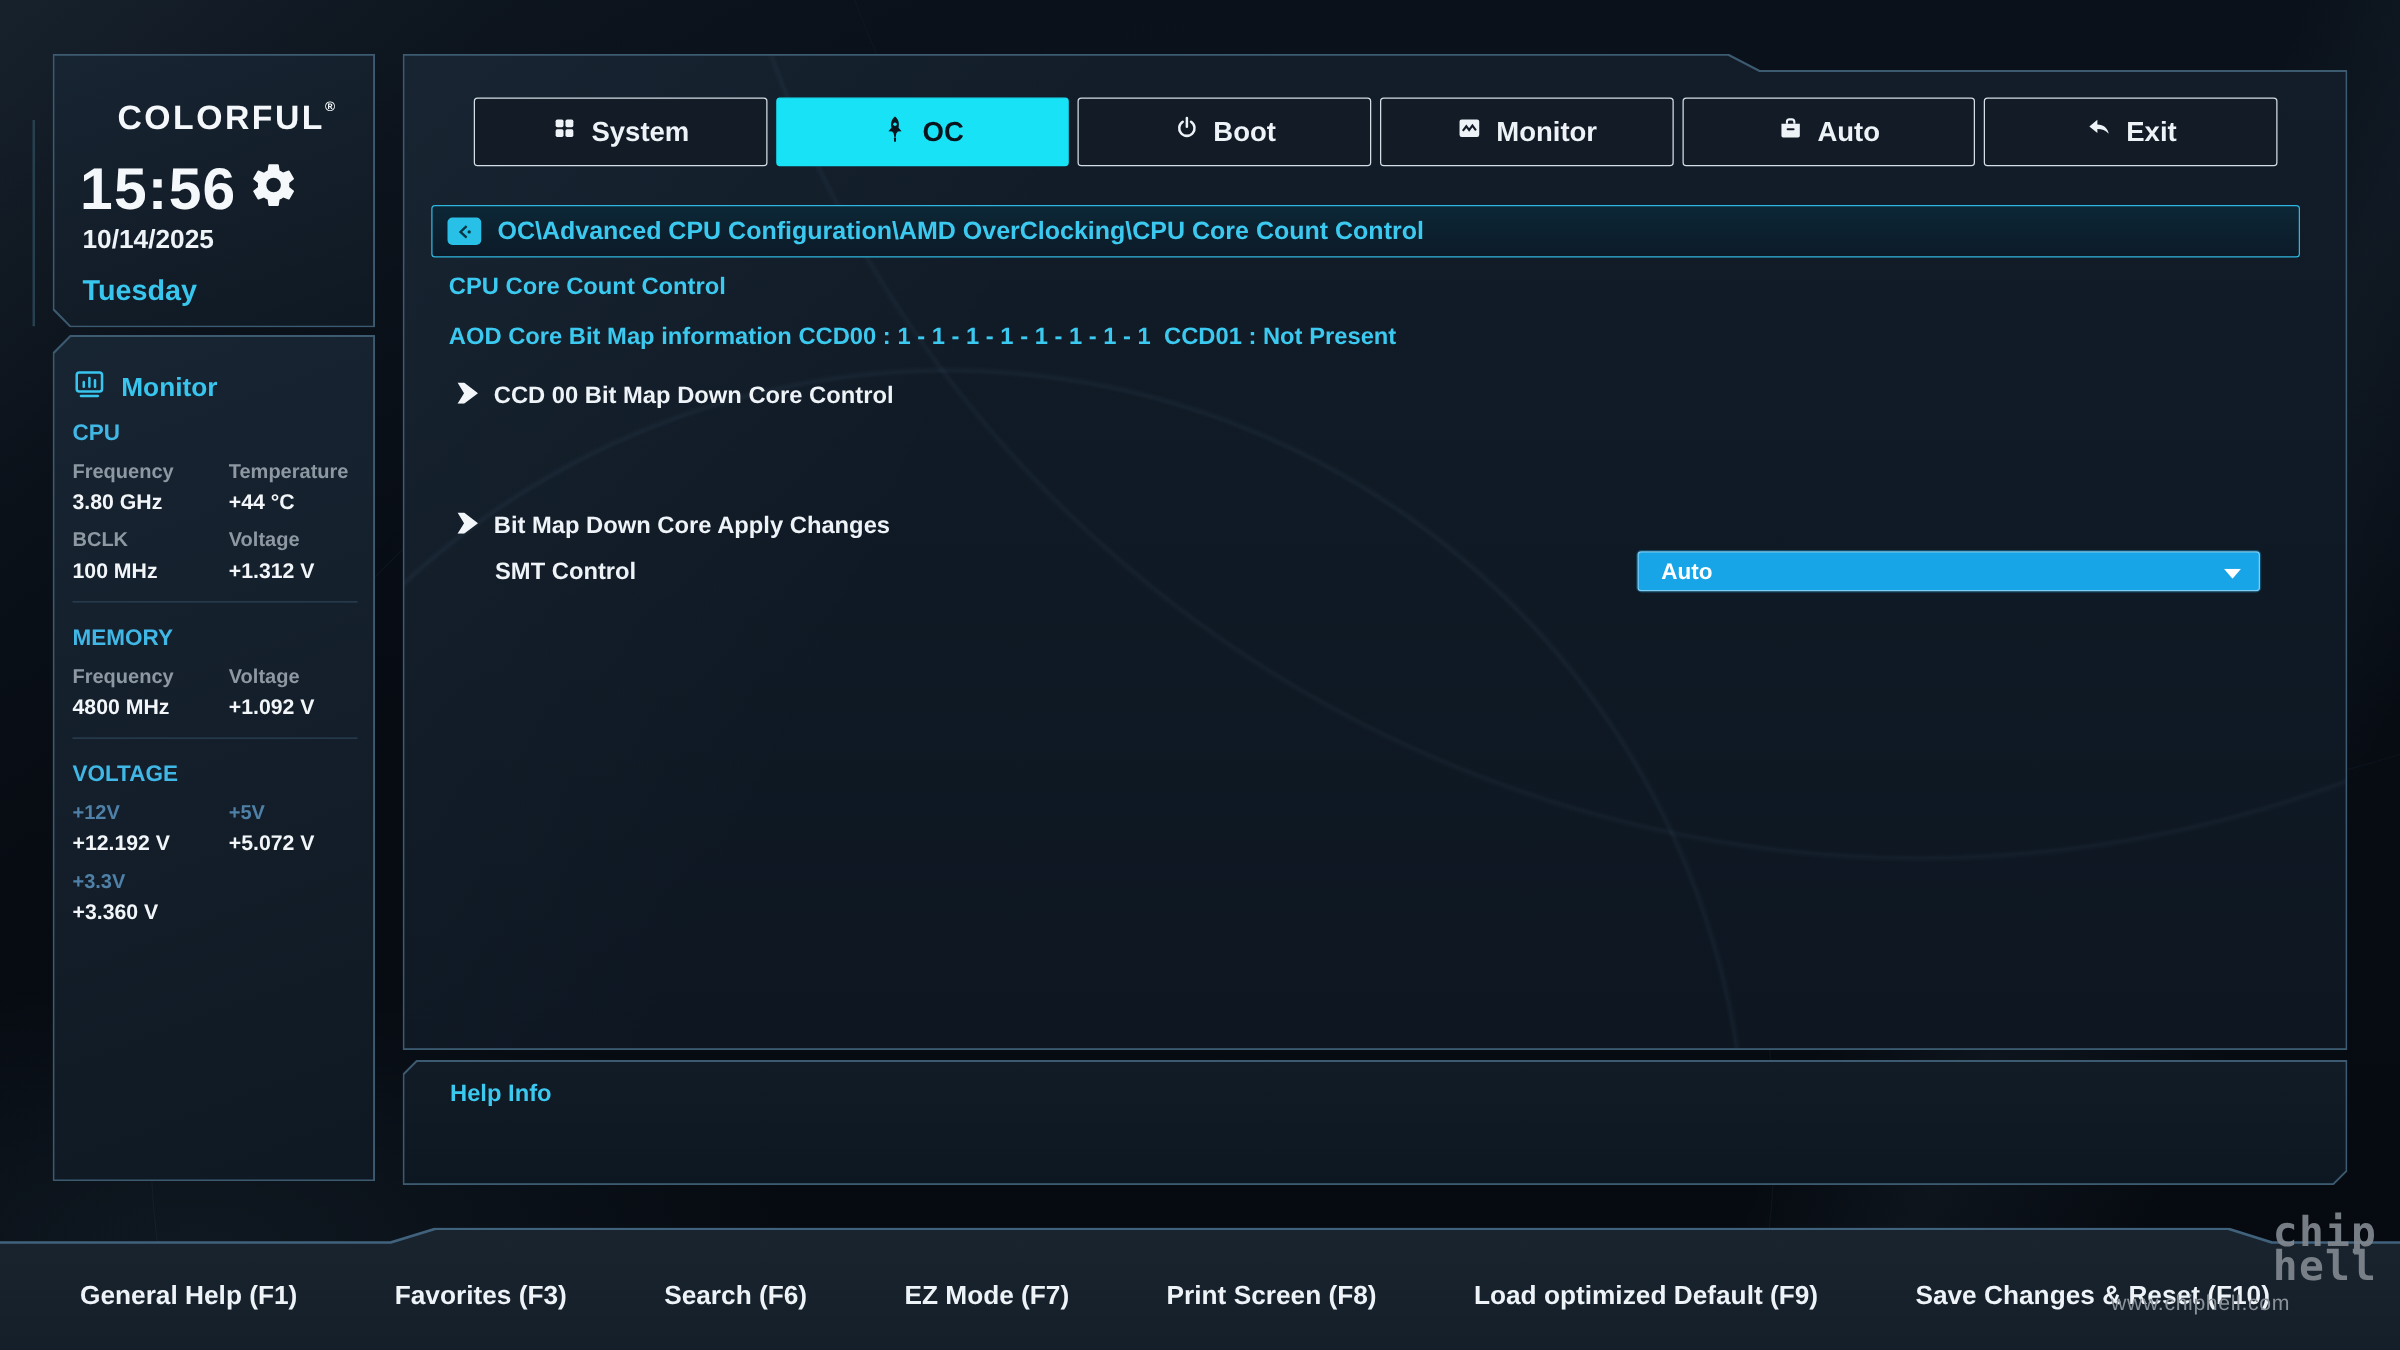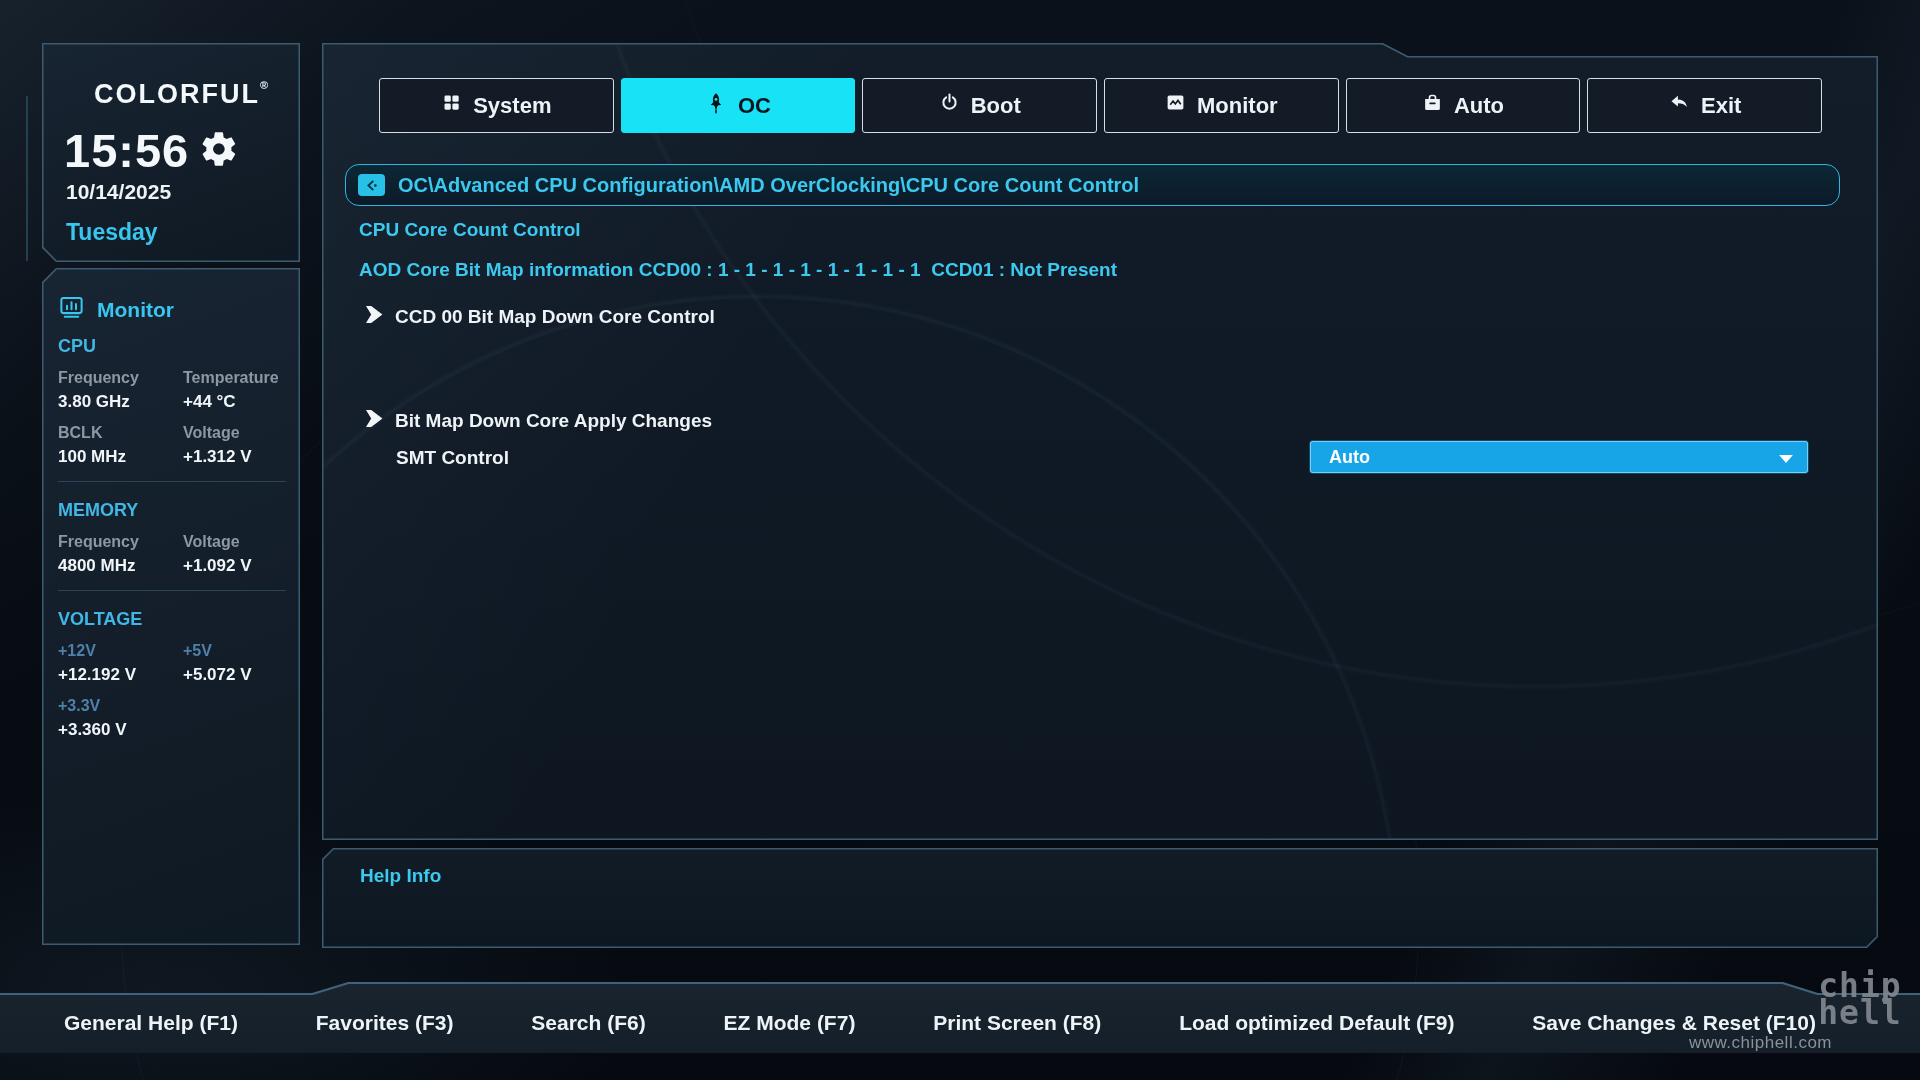--- a/index.html
+++ b/index.html
@@ -65,21 +65,21 @@
 
   .tabs { position:absolute; left:57px; right:56px; top:35px; display:flex; gap:7px; }
   .tab { flex:1; height:55px; display:flex; align-items:center; justify-content:center; gap:11px;
     background:#121b26; border:1.5px solid #d3dee6; border-radius:3px;
     font-size:22px; font-weight:bold; color:#eef3f7; cursor:pointer; }
   .tab.active { background:#17e2f6; border-color:#17e2f6; color:#0a141d; }
   .tab svg { flex:none; }
 
   .breadcrumb { position:absolute; left:23px; right:38px; top:121px; height:42px;
     display:flex; align-items:center; gap:13px; padding:0 12px;
-    background:linear-gradient(180deg,#0c2736,#0c1a28); border:1.5px solid #2eb6e0; border-radius:14px;
+    background:linear-gradient(180deg,#0c2736,#0c1a28); border:1.5px solid #2eb6e0; border-radius:3px;
     font-size:20px; font-weight:bold; color:#3cc9f0; cursor:pointer; }
   .bc-badge { width:27px; height:22px; border-radius:4px; background:#29c0e8; display:flex; align-items:center; justify-content:center; }
 
   .page-title { position:absolute; left:37px; top:176px; font-size:19px; font-weight:bold; color:#3cc9f0; }
   .info-line  { position:absolute; left:37px; top:216px; font-size:19px; font-weight:bold; color:#3cc9f0; white-space:pre-wrap; }
 
   .menu-item { position:absolute; left:43px; display:flex; align-items:center; gap:11px; height:24px;
     font-size:19px; font-weight:bold; color:#eef3f7; cursor:pointer; }
   .mi-0 { top:262px; } .mi-1 { top:314px; } .mi-2 { top:366px; }
 
@@ -93,21 +93,21 @@
   
   .help-panel { position:absolute; left:322px; top:848px; width:1556px; height:100px; }
   .help-panel .panel-bg { position:absolute; inset:0; background:#3d5b70;
     clip-path:polygon(11px 0,100% 0,100% calc(100% - 11px),calc(100% - 11px) 100%,0 100%,0 11px); }
   .help-panel .panel-in { position:absolute; inset:0;
     clip-path:polygon(11.7px 1.5px,calc(100% - 1.5px) 1.5px,calc(100% - 1.5px) calc(100% - 11.7px),calc(100% - 11.7px) calc(100% - 1.5px),1.5px calc(100% - 1.5px),1.5px 11.7px);
     background:linear-gradient(180deg,#111c27,#0d1722); }
   .help-title { position:absolute; left:38px; top:17px; font-size:19px; font-weight:bold; color:#3cc9f0; }
 
   
-  .footer { position:absolute; left:0; top:982px; width:1920px; height:71px; }
+  .footer { position:absolute; left:0; top:982px; width:1920px; height:98px; }
   .footer .panel-bg { position:absolute; inset:0; background:#41627c;
     clip-path:polygon(0 11px,312px 11px,348px 0,1783px 0,1818px 11px,100% 11px,100% 100%,0 100%); }
   .footer .panel-in { position:absolute; inset:0;
     clip-path:polygon(0 13px,312.8px 13px,348.7px 2px,1782.3px 2px,1817.2px 13px,100% 13px,100% 100%,0 100%);
     background:linear-gradient(180deg,#19242f,#141f2a); }
   .footer-items { position:absolute; left:64px; right:104px; top:11px; bottom:0;
     display:flex; align-items:center; justify-content:space-between; }
   .hotkey { font-size:21px; font-weight:bold; color:#eef3f7; cursor:pointer; white-space:nowrap; }
 
   

